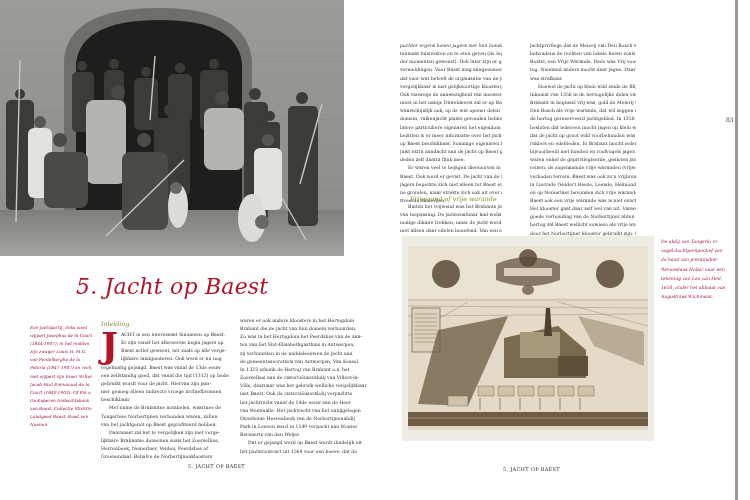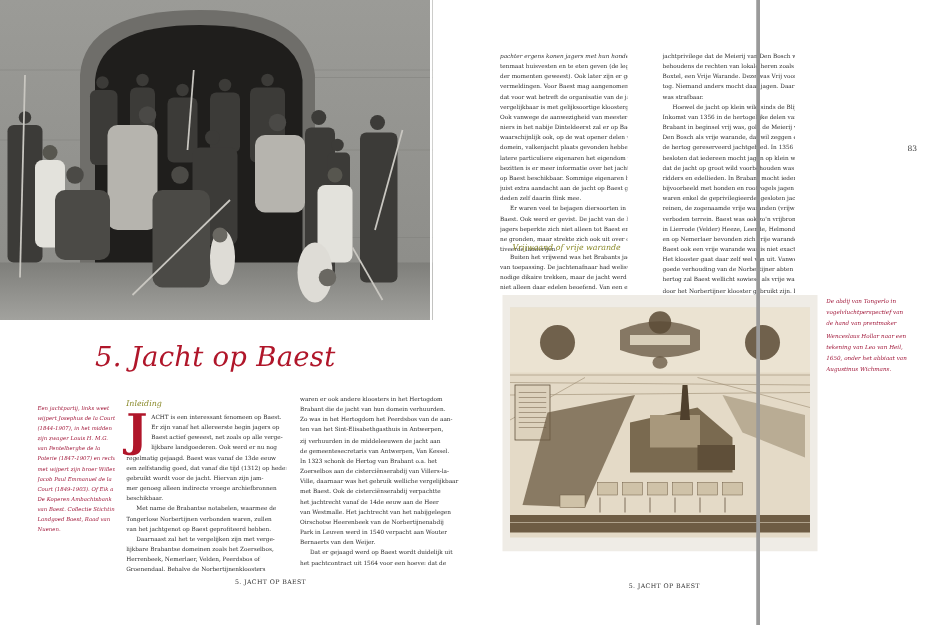--- a/index.html
+++ b/index.html
@@ -1,19 +1,19 @@
 <!DOCTYPE html>
 <html><head>
 <meta charset="utf-8">
 <style>
   * { box-sizing: border-box; margin: 0; padding: 0; }
   html, body { width: 750px; height: 500px; overflow: hidden; background: #ffffff; }
   body { font-family: "DejaVu Serif", serif; color: #2a2a2a; position: relative; }
 
-  .spread { position: absolute; left: 0; top: 0; width: 608px; height: 500px; background: #fff; }
+  .spread { position: absolute; left: 0; top: 0; width: 738px; height: 500px; background: #fff; }
   .page-left { position: absolute; left: 0; top: 0; width: 375px; height: 500px; background: #fff; }
   .right-edge { position: absolute; right: 0; top: 0; width: 3px; height: 500px; background: #9a9a9a; }
 
   
   .photo { position: absolute; left: 0; top: 0; width: 346px; height: 256px; overflow: hidden;
     background: linear-gradient(180deg, #8d8d8a 0%, #a6a6a2 40%, #8a8a86 100%); }
   .photo svg { width: 100%; height: 100%; display: block; }
 
   
   .chapter-title { position: absolute; left: 76px; top: 274px; font-family: "DejaVu Serif", serif;

